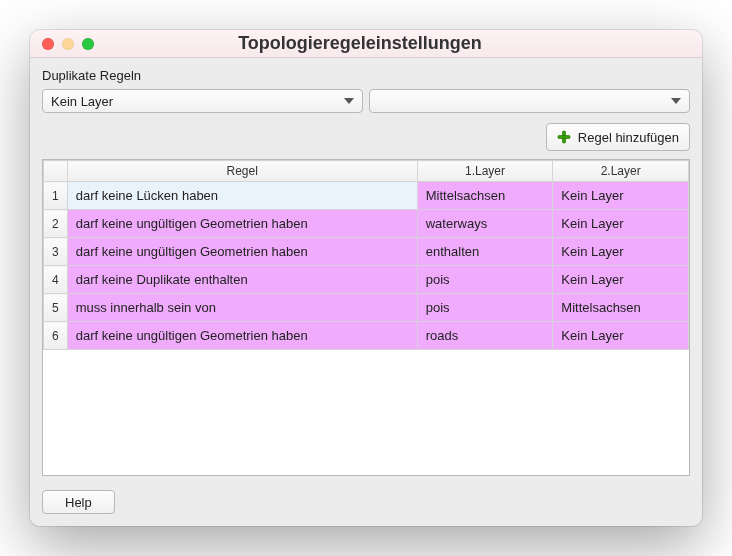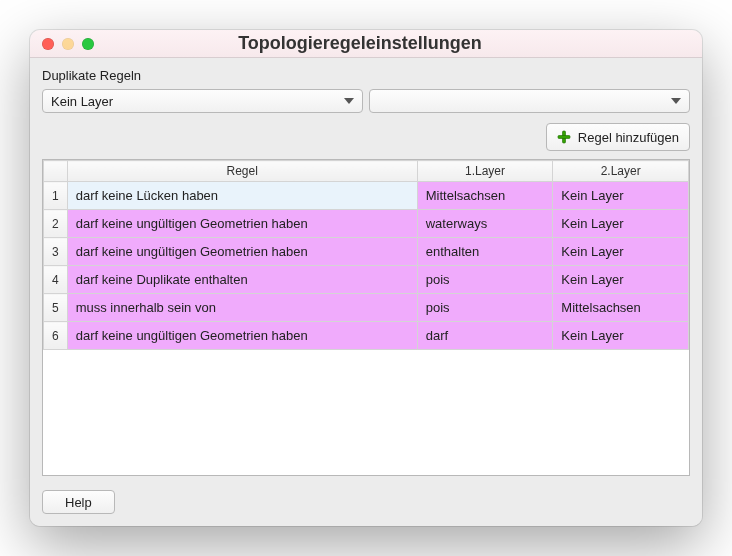--- a/index.html
+++ b/index.html
@@ -253,21 +253,21 @@
             </tr>
             <tr>
               <td class="num">5</td>
               <td class="rule">muss innerhalb sein von</td>
               <td>pois</td>
               <td>Mittelsachsen</td>
             </tr>
             <tr>
               <td class="num">6</td>
               <td class="rule">darf keine ungültigen Geometrien haben</td>
-              <td>darf</td>
+              <td>roads</td>
               <td>Kein Layer</td>
             </tr>
           </tbody>
       </table>
     </div>
 
     <div class="footer">
       <div class="left">
         <div class="pbtn">
           <span>Help</span>

